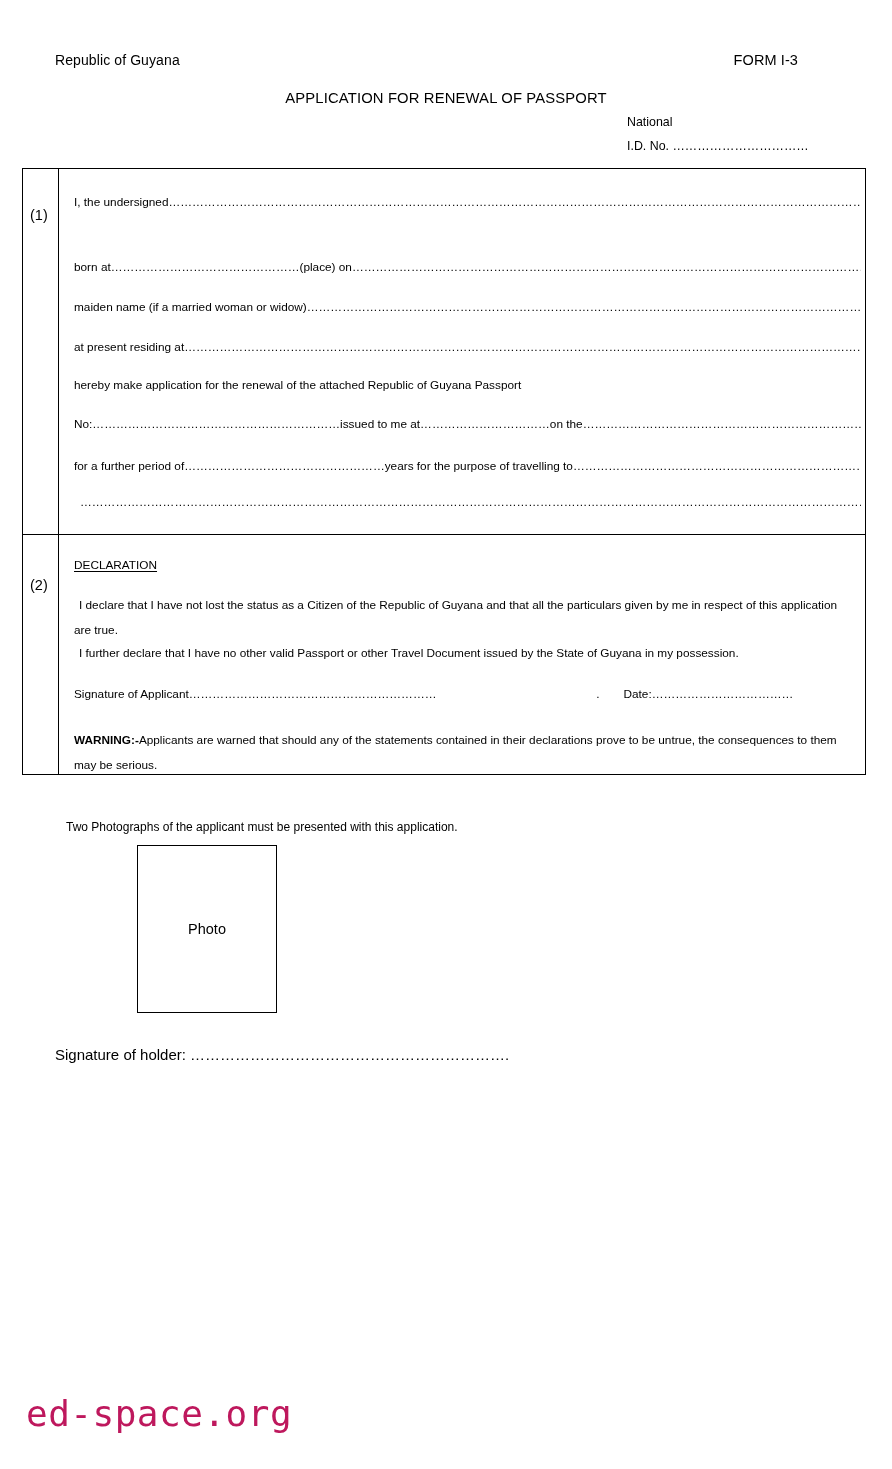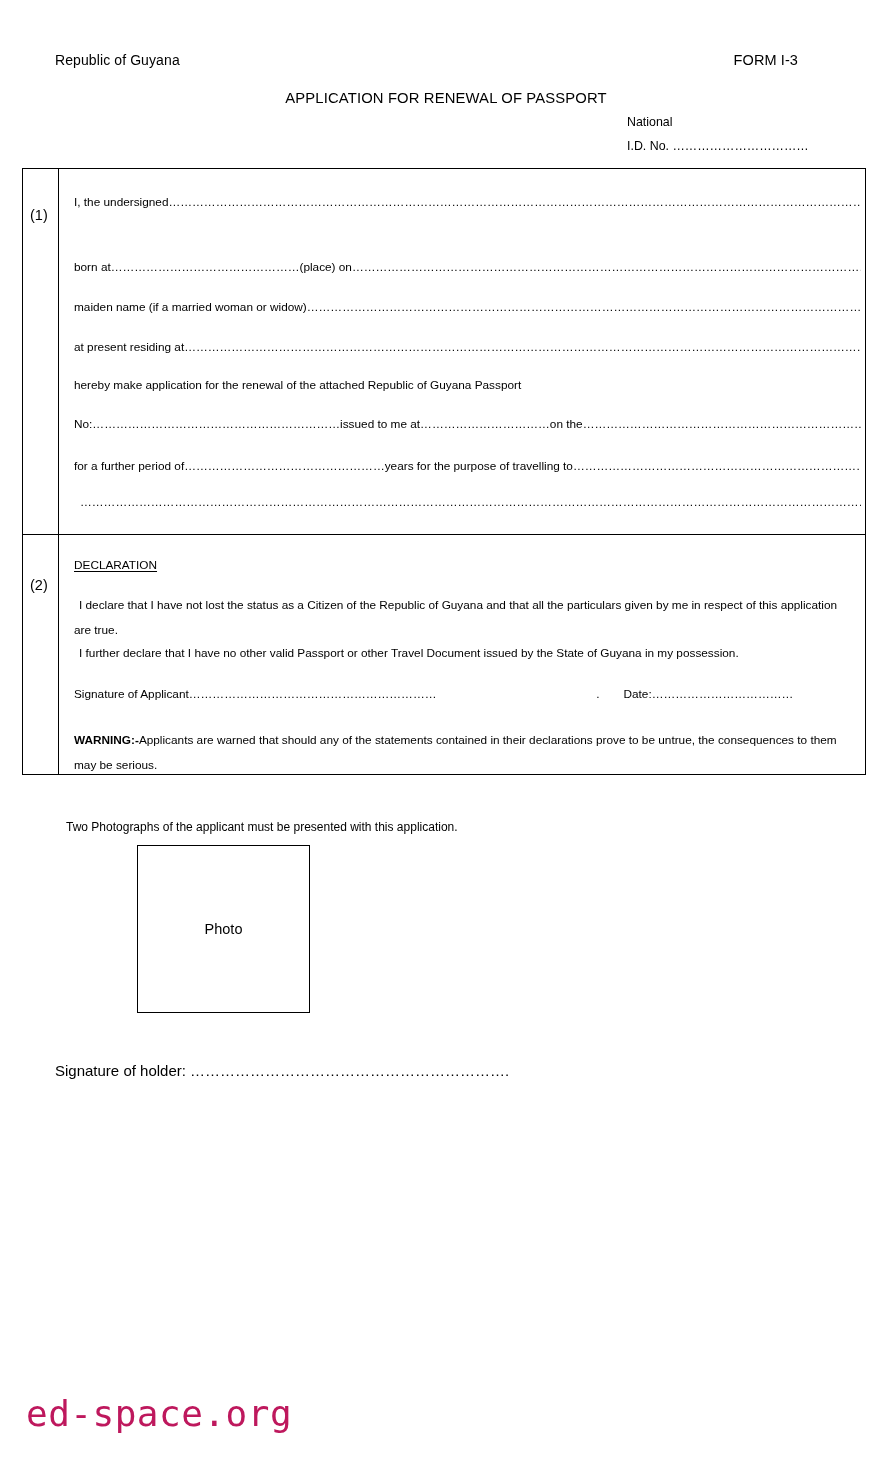--- a/index.html
+++ b/index.html
@@ -181,40 +181,39 @@
   .photo-note {
     position: absolute;
     left: 66px;
     top: 820px;
     font-size: 12px;
   }
   .photo-box {
     position: absolute;
     left: 137px;
     top: 845px;
-    width: 173px;
+    width: 140px;
     height: 168px;
     border: 1.7px solid #000;
     box-sizing: border-box;
   }
   .photo-box .lbl {
     position: absolute;
     left: 0; right: 0;
     top: 50%;
     transform: translateY(-50%);
     text-align: center;
     font-size: 14.5px;
   }
   .sig-holder {
     position: absolute;
     left: 55px;
     top: 1046px;
     font-size: 15px;
     white-space: nowrap;
-    margin-top: 16px;
   }
 
   
   .watermark {
     position: absolute;
     left: 26px;
     top: 1393px;
     font-family: "DejaVu Sans Mono", monospace;
     font-size: 36px;
     color: #be185d;

